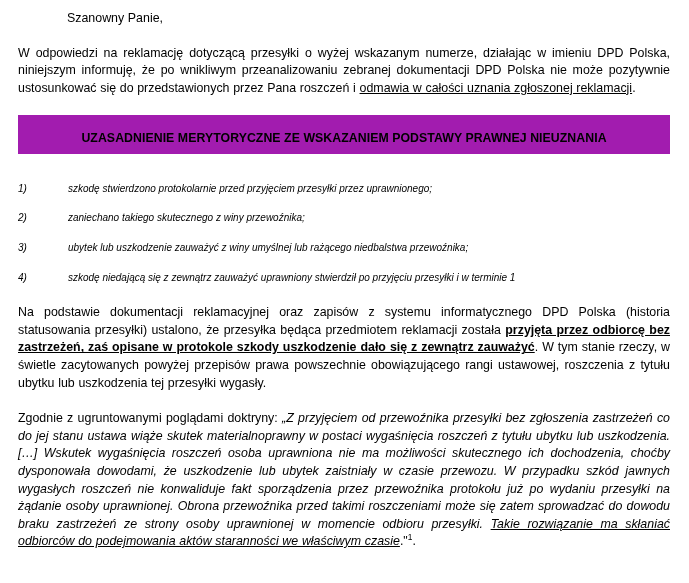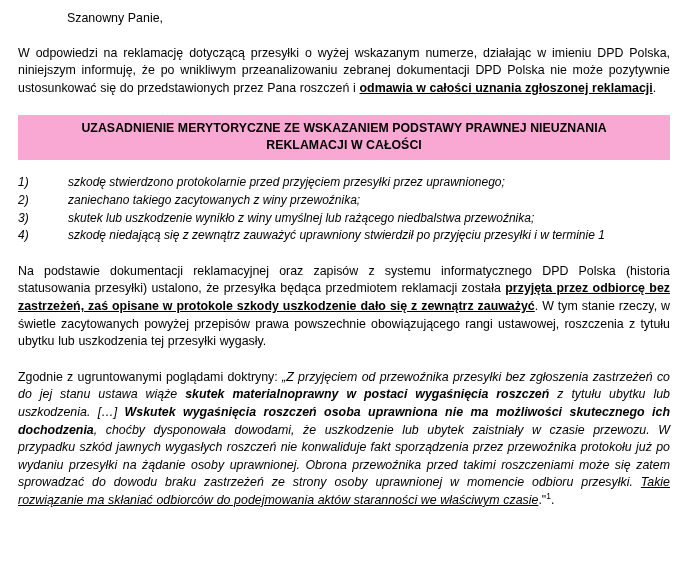--- a/index.html
+++ b/index.html
@@ -38,58 +38,59 @@
   .salutation {
     text-indent: 49px;
     text-align: left;
   }
   .gap-sm { height: 17px; }
   .gap-md { height: 14px; }
   .gap-lg { height: 18px; }
 
   
   .band {
-    background: #f9a8d4;
-    padding: 5px 14px 7px 14px;
+    background: #a21caf;
+    padding: 15px 14px 7px 14px;
     box-sizing: border-box;
     width: 652px;
     margin: 0;
   }
   .band-text {
     margin: 0;
     font-size: 12.3px;
     font-weight: bold;
     line-height: 16.5px;
     text-align: center;
     letter-spacing: 0.005em;
   }
 
   
-  .u { text-decoration: underline; font-weight: bold; }
+  .u { text-decoration: underline; }
   .i { font-style: italic; }
   .bu { font-weight: bold; text-decoration: underline; }
-  .bi { font-weight: bold; font-style: italic; }
+  .bi { font-weight: normal; font-style: italic; }
   .iu { font-style: italic; text-decoration: underline; }
 
   p.italic-para {
     font-style: italic;
   }
 
   
   .num-list {
     margin: 0;
     padding: 0;
     list-style: none;
     font-style: italic;
   }
   .num-row {
-    font-size: 12px;
+    font-size: 10px;
     line-height: 17.6px;
     text-align: justify;
     position: relative;
+    margin-top: 12px;
   }
   .num-row .marker {
     display: inline-block;
     width: 50px;
   }
   .num-row.wrap {
     padding-left: 0;
   }
   sup.fn {
     font-size: 8.4px;
@@ -106,31 +107,30 @@
     <p class="para salutation">Szanowny Panie,</p>
 
     <div class="gap-sm"></div>
 
     <p class="para"><span>W odpowiedzi na reklamację dotyczącą przesyłki o wyżej wskazanym numerze, działając w imieniu DPD Polska, niniejszym informuję, że po wnikliwym przeanalizowaniu zebranej dokumentacji DPD Polska nie może pozytywnie ustosunkować się do przedstawionych przez Pana roszczeń i </span><span class="u">odmawia w całości uznania zgłoszonej reklamacji</span><span>.</span></p>
 
     <div class="gap-lg"></div>
 
     <div class="band">
       <p class="band-text">UZASADNIENIE MERYTORYCZNE ZE WSKAZANIEM PODSTAWY PRAWNEJ NIEUZNANIA</p>
-      <p class="band-text">REKLAMACJI W CAŁOŚCI</p>
     </div>
 
     <div class="gap-md"></div>
 
 
 
     <div class="num-list">
       <div class="num-row"><span class="marker">1)</span><span>szkodę stwierdzono protokolarnie przed przyjęciem przesyłki przez uprawnionego;</span></div>
-      <div class="num-row"><span class="marker">2)</span><span>zaniechano takiego zacytowanych z winy przewoźnika;</span></div>
-      <div class="num-row"><span class="marker">3)</span><span>skutek lub uszkodzenie wynikło z winy umyślnej lub rażącego niedbalstwa przewoźnika;</span></div>
+      <div class="num-row"><span class="marker">2)</span><span>zaniechano takiego skutecznego z winy przewoźnika;</span></div>
+      <div class="num-row"><span class="marker">3)</span><span>ubytek lub uszkodzenie zauważyć z winy umyślnej lub rażącego niedbalstwa przewoźnika;</span></div>
       <div class="num-row"><span class="marker">4)</span><span>szkodę niedającą się z zewnątrz zauważyć uprawniony stwierdził po przyjęciu przesyłki i w terminie 1</span></div>
     </div>
 
     <div class="gap-lg"></div>
 
     <p class="para"><span>Na podstawie dokumentacji reklamacyjnej oraz zapisów z systemu informatycznego DPD Polska (historia statusowania przesyłki) ustalono, że przesyłka będąca przedmiotem reklamacji została </span><span class="bu">przyjęta przez odbiorcę bez zastrzeżeń, zaś opisane w protokole szkody uszkodzenie dało się z zewnątrz zauważyć</span><span>. W tym stanie rzeczy, w świetle zacytowanych powyżej przepisów prawa powszechnie obowiązującego rangi ustawowej, roszczenia z tytułu ubytku lub uszkodzenia tej przesyłki wygasły.</span></p>
 
     <div class="gap-lg"></div>
 
     <p class="para"><span>Zgodnie z ugruntowanymi poglądami doktryny: </span><span class="i">„</span><span class="i">Z przyjęciem od przewoźnika przesyłki bez zgłoszenia zastrzeżeń co do jej stanu ustawa wiąże </span><span class="bi">skutek materialnoprawny w postaci wygaśnięcia roszczeń</span><span class="i"> z tytułu ubytku lub uszkodzenia. […] </span><span class="bi">Wskutek wygaśnięcia roszczeń osoba uprawniona nie ma możliwości skutecznego ich dochodzenia</span><span class="i">, choćby dysponowała dowodami, że uszkodzenie lub ubytek zaistniały w czasie przewozu. W przypadku szkód jawnych wygasłych roszczeń nie konwaliduje fakt sporządzenia przez przewoźnika protokołu już po wydaniu przesyłki na żądanie osoby uprawnionej. Obrona przewoźnika przed takimi roszczeniami może się zatem sprowadzać do dowodu braku zastrzeżeń ze strony osoby uprawnionej w momencie odbioru przesyłki. </span><span class="iu">Takie rozwiązanie ma skłaniać odbiorców do podejmowania aktów staranności we właściwym czasie</span><span>."</span><sup class="fn">1</sup><span>.</span></p>

